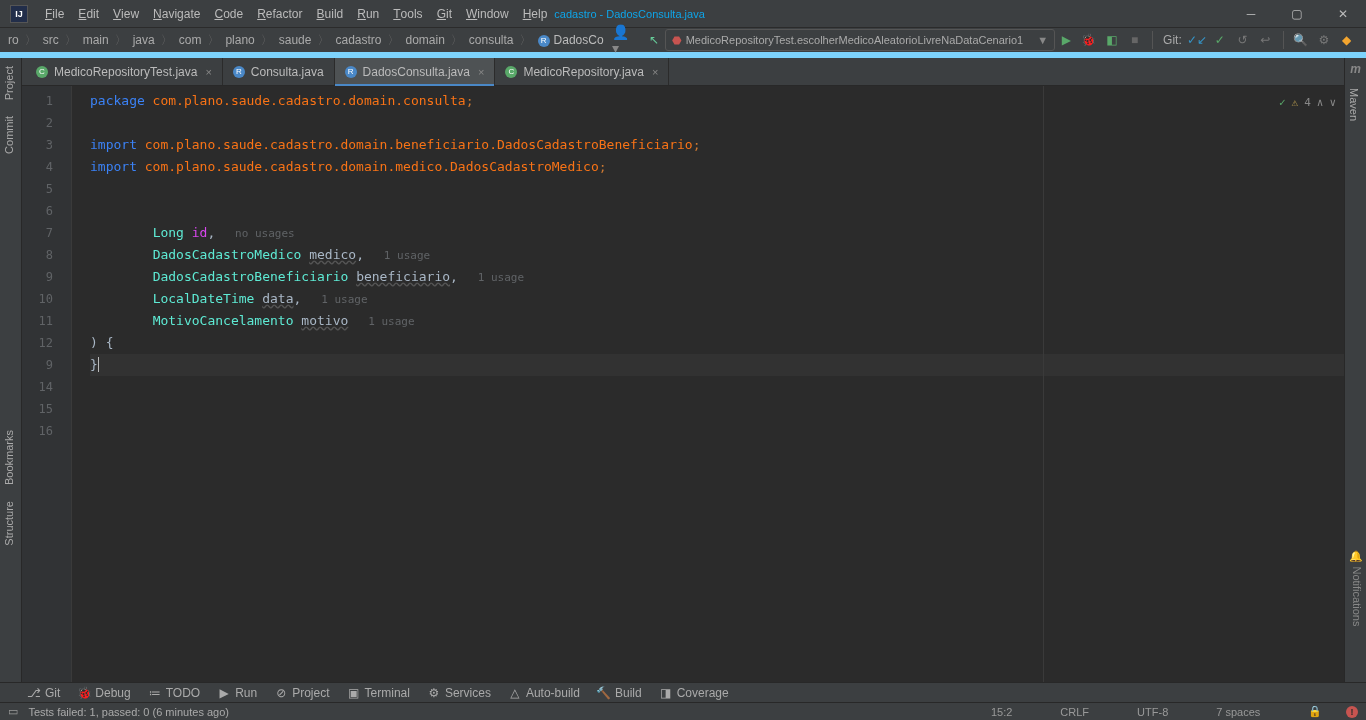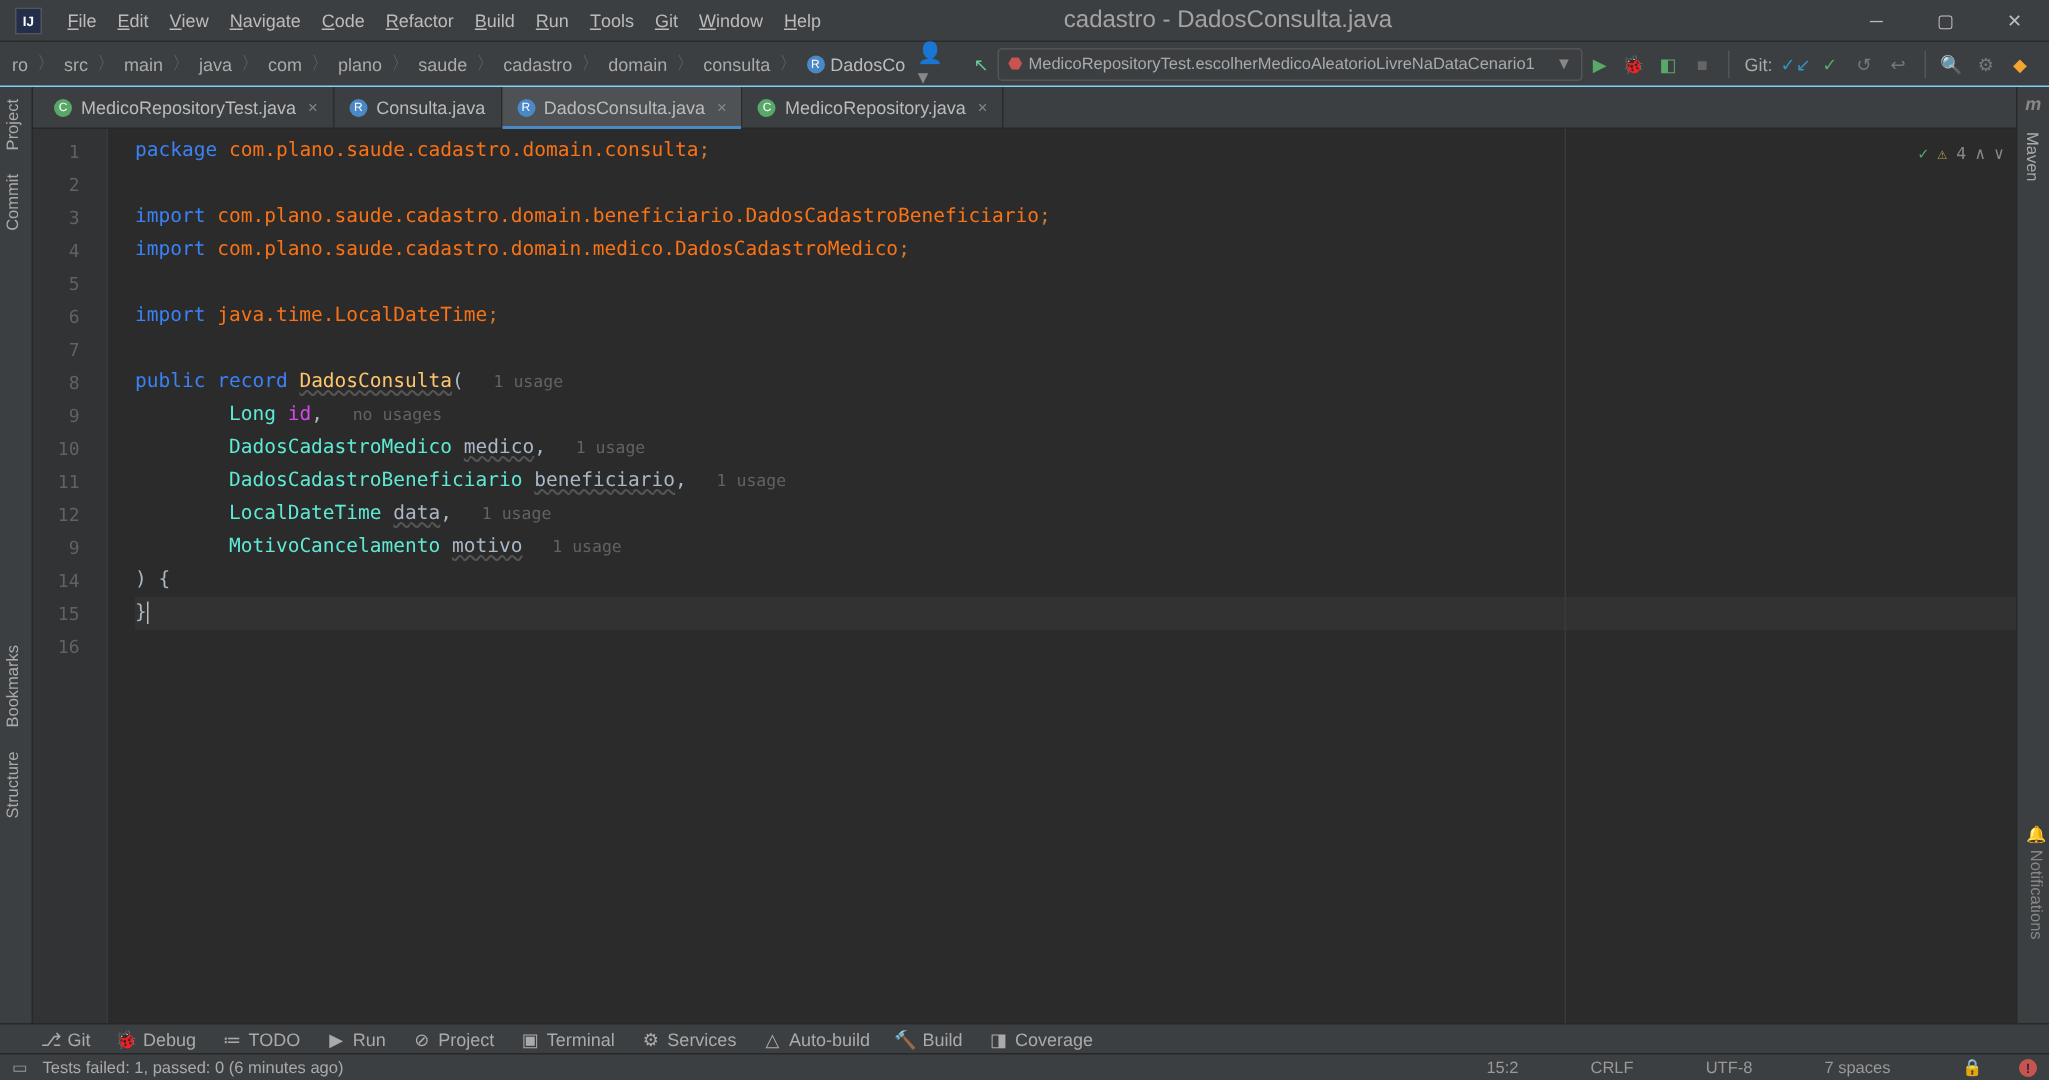--- a/index.html
+++ b/index.html
@@ -3,26 +3,26 @@
 <meta charset="utf-8">
 <style>
 * { margin:0; padding:0; box-sizing:border-box; }
 body { background:#2b2b2b; color:#bbb; font-family:"Segoe UI",Arial,sans-serif; font-size:12px; width:1366px; height:720px; overflow:hidden; position:relative; }
 
 
 .titlebar { height:28px; background:#3c3f41; display:flex; align-items:center; border-bottom:1px solid #2b2b2b; }
 .logo { width:18px; height:18px; background:#222e4a; margin:0 10px; display:flex; align-items:center; justify-content:center; color:#fff; font-size:9px; font-weight:bold; border:1px solid #555;}
 .menuitem { padding:0 7px; height:28px; display:flex; align-items:center; cursor:default; }
 .menuitem .ul { text-decoration:underline; }
-.wtitle { flex:1; text-align:right; color:#a3a3a3; font-size:16px; padding-right:300px;}
+.wtitle { flex:1; text-align:left; color:#0ea5e9; font-size:11px; padding-right:300px;}
 .wcontrols { display:flex; }
 .wcontrols div { width:46px; height:28px; display:flex; align-items:center; justify-content:center; color:#bbb; }
 
 
-.toolbar { height:30px; background:#3c3f41; border-bottom:1px solid #7dd3fc; display:flex; align-items:center; padding-right:8px; }
+.toolbar { height:30px; background:#3c3f41; border-bottom:6px solid #7dd3fc; display:flex; align-items:center; padding-right:8px; }
 .breadcrumbs { display:flex; align-items:center; overflow:hidden; padding-left:4px; }
 .crumb { padding:0 4px; white-space:nowrap; color:#aaa; }
 .crumb.last { color:#bbb; }
 .crumb-ico { width:12px;height:12px;border-radius:6px;background:#4a88c7;display:inline-block;margin-right:4px;vertical-align:middle;font-size:8px;text-align:center;line-height:12px;color:#fff;}
 .chev { color:#666; padding:0 2px; }
 .tspacer { flex:1; }
 .userico { color:#888; margin:0 8px; font-size:14px;}
 .hammer { color:#6c9; margin:0 6px; }
 .runconfig { background:#3c3f41; border:1px solid #555; height:22px; min-width:390px; display:flex; align-items:center; padding:0 6px; font-size:11px; color:#aaa; border-radius:3px;}
 .runconfig .arr { margin-left:auto; color:#888; }
@@ -237,23 +237,21 @@
       <span class="warn">⚠</span>
       <span>4</span>
       <span>∧</span>
       <span>∨</span>
     </div>
     <div class="codeline"><span class="kw">package</span><span class="pkg"> com.plano.saude.cadastro.domain.consulta</span><span class="semi">;</span></div>
     <div class="codeline"></div>
     <div class="codeline"><span class="kw">import</span><span class="pkg"> com.plano.saude.cadastro.domain.beneficiario.DadosCadastroBeneficiario</span><span class="semi">;</span></div>
     <div class="codeline"><span class="kw">import</span><span class="pkg"> com.plano.saude.cadastro.domain.medico.DadosCadastroMedico</span><span class="semi">;</span></div>
     <div class="codeline"></div>
-    <div class="codeline"><span class="kw">import</span><span class="pkg"> java.time.LocalDateTime</span><span class="semi">;</span></div>
     <div class="codeline"></div>
-    <div class="codeline"><span class="kw">public </span><span class="kw">record </span><span class="rec">DadosConsulta</span><span class="brace">(</span><span class="hint">   1 usage</span></div>
     <div class="codeline"><span>        </span><span class="cls">Long </span><span class="fld">id</span><span class="brace">,</span><span class="hint">   no usages</span></div>
     <div class="codeline"><span>        </span><span class="cls">DadosCadastroMedico </span><span class="par">medico</span><span class="brace">,</span><span class="hint">   1 usage</span></div>
     <div class="codeline"><span>        </span><span class="cls">DadosCadastroBeneficiario </span><span class="par">beneficiario</span><span class="brace">,</span><span class="hint">   1 usage</span></div>
     <div class="codeline"><span>        </span><span class="cls">LocalDateTime </span><span class="par">data</span><span class="brace">,</span><span class="hint">   1 usage</span></div>
     <div class="codeline"><span>        </span><span class="cls">MotivoCancelamento </span><span class="par">motivo</span><span class="hint">   1 usage</span></div>
     <div class="codeline"><span class="brace">) {</span></div>
     <div class="codeline current"><span class="brace cursor">}</span></div>
     <div class="codeline"></div>
   </div>
 </div>

